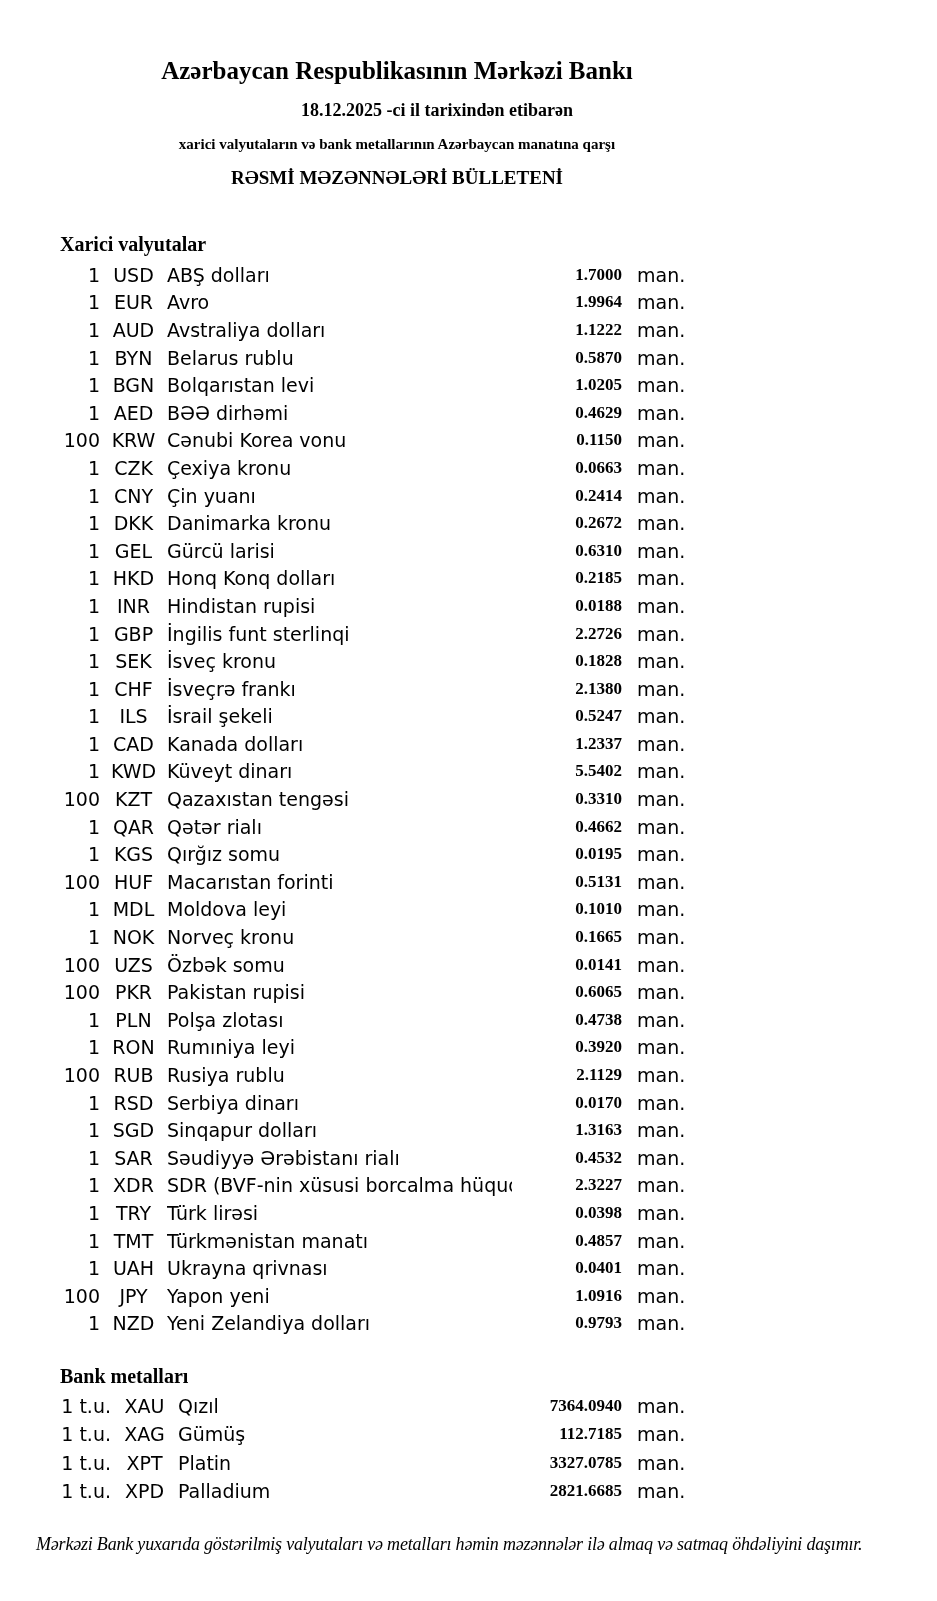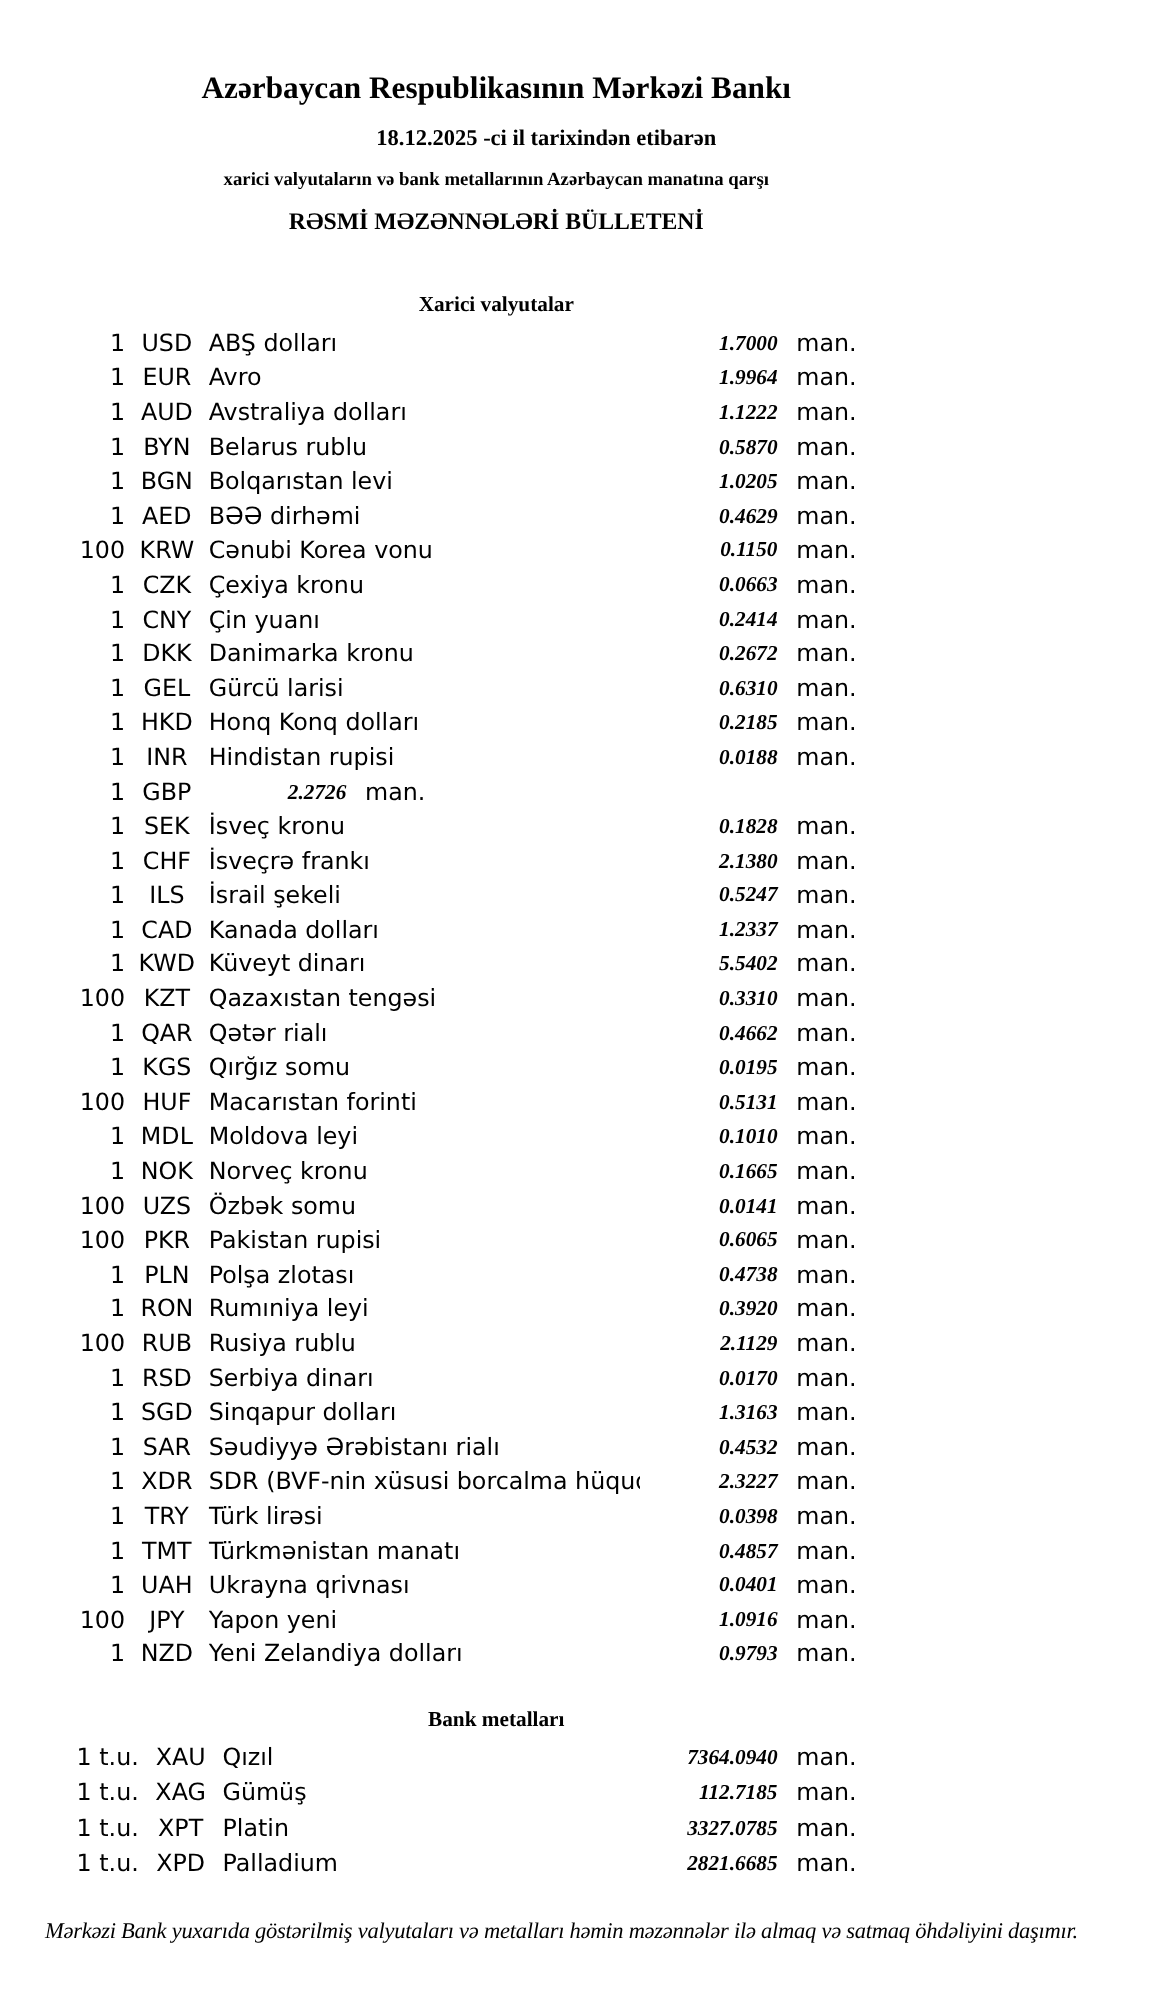--- a/index.html
+++ b/index.html
@@ -42,25 +42,25 @@
     margin-top: 12px;
     font-size: 15px;
     line-height: 23px;
   }
   .bulletin-title {
     margin-top: 10px;
     font-size: 19px;
     line-height: 23px;
   }
   .section-heading {
-    padding-left: 48px;
-    text-align: center;
+    padding-left: 60px;
+    text-align: left;
     font-family: "Liberation Serif", serif;
     font-weight: bold;
-    font-size: 17px;
+    font-size: 20px;
     line-height: 22px;
   }
   .currencies-heading { margin-top: 44px; }
   .metals-heading { margin-top: 28px; }
 
   .rate-table { margin-top: 6px; }
   .metals-table { margin-top: 5px; }
 
   .row {
     display: flex;
@@ -83,21 +83,20 @@
     flex: 1;
     text-align: left;
     white-space: nowrap;
     overflow: hidden;
   }
   .rate {
     width: 110px;
     text-align: right;
     font-family: "Liberation Serif", serif;
     font-weight: bold;
-    font-style: italic;
     font-size: 17px;
     white-space: nowrap;
   }
   .unit {
     width: 47px;
     margin-left: 15px;
     margin-right: 62px;
     text-align: left;
     white-space: nowrap;
   }
@@ -227,20 +226,21 @@
     <span class="qty">1</span>
     <span class="code">INR</span>
     <span class="name">Hindistan rupisi</span>
     <span class="rate">0.0188</span>
     <span class="unit">man.</span>
   </div>
 
   <div class="row">
     <span class="qty">1</span>
     <span class="code">GBP</span>
+    <span class="name">İngilis funt sterlinqi</span>
     <span class="rate">2.2726</span>
     <span class="unit">man.</span>
   </div>
 
   <div class="row">
     <span class="qty">1</span>
     <span class="code">SEK</span>
     <span class="name">İsveç kronu</span>
     <span class="rate">0.1828</span>
     <span class="unit">man.</span>

